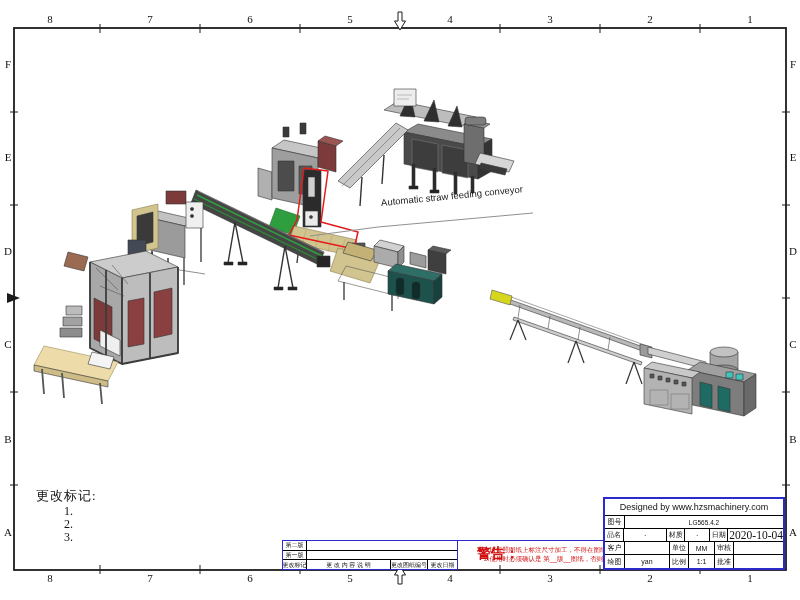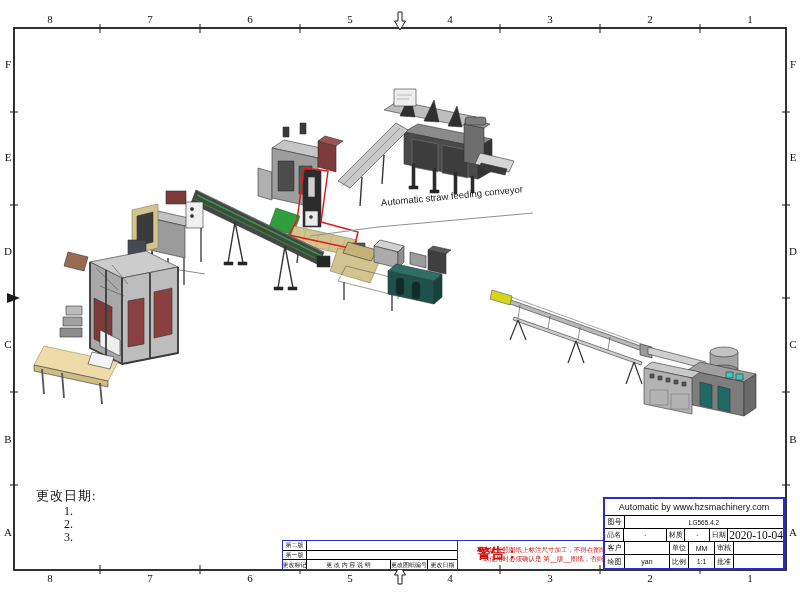--- a/index.html
+++ b/index.html
@@ -267,21 +267,21 @@
       <rect x="671" y="394" width="18" height="15" fill="none" stroke="#777"></rect>
     </g>
 
     <path d="M310,236 L378,227 L533,213" fill="none" stroke="#909090" stroke-width="1"></path>
   </g>
 </svg>
 
 <div id="annotation">Automatic straw feeding conveyor</div>
 
 <div id="notes">
-  <div class="notes-title">更改日期:</div>
+  <div class="notes-title">更改标记:</div>
   <div class="note-item">1.</div>
   <div class="note-item">2.</div>
   <div class="note-item">3.</div>
 </div>
 
 <div id="rev-table">
   <div class="rev-row">
     <div class="rev-cell rev-c1">第二版</div>
     <div class="rev-cell rev-span"></div>
   </div>
@@ -299,21 +299,21 @@
 
 <div id="warning">
   <span class="warn-title">警告：</span>
   <div class="warn-lines">
     <div>1.请按照图纸上标注尺寸加工，不得在图纸上量取尺寸；</div>
     <div>2.使用时必须确认是 第__版__图纸，否则作废。</div>
   </div>
 </div>
 
 <div id="title-block">
-  <div class="tb-header">Automatic by www.hzsmachinery.com</div>
+  <div class="tb-header">Designed by www.hzsmachinery.com</div>
   <div class="tb-row">
     <div class="tb-cell w-l1">图号</div>
     <div class="tb-cell tb-span">LG565.4.2</div>
   </div>
   <div class="tb-row">
     <div class="tb-cell w-l1">品名</div>
     <div class="tb-cell w-v1">·</div>
     <div class="tb-cell w-l2">材质</div>
     <div class="tb-cell w-v2">·</div>
     <div class="tb-cell w-l3">日期</div>

